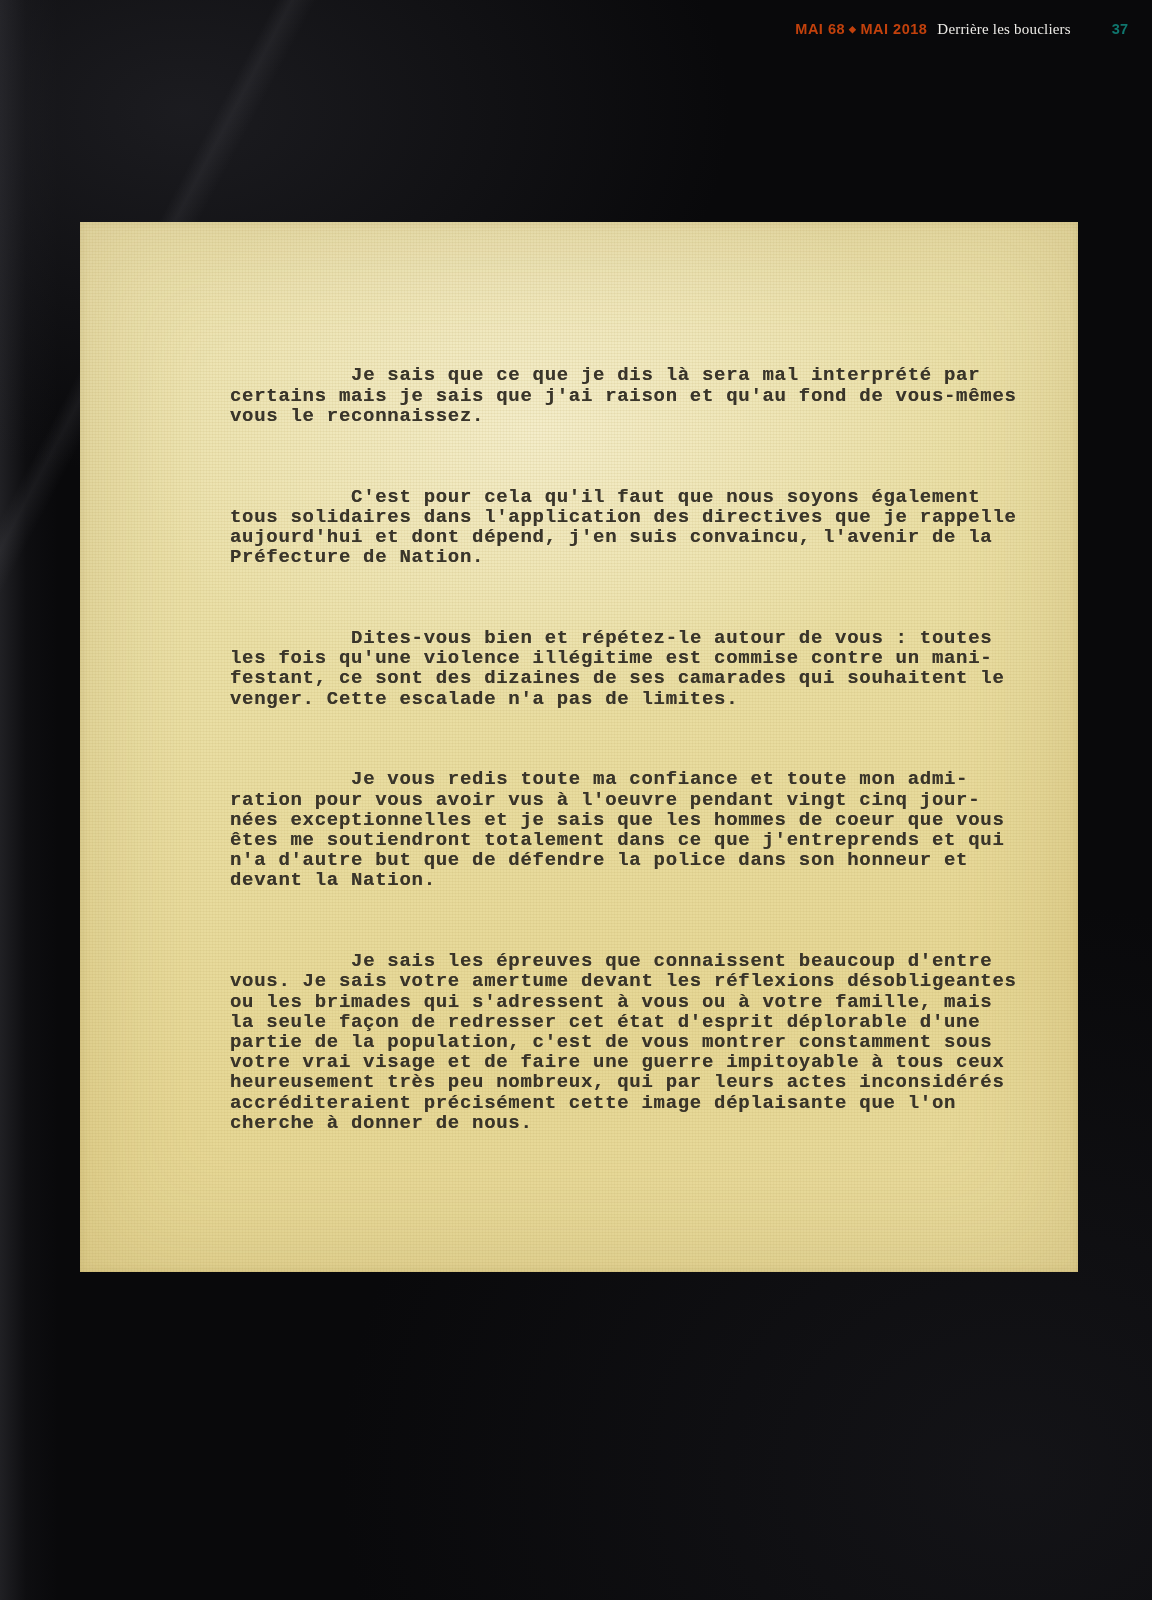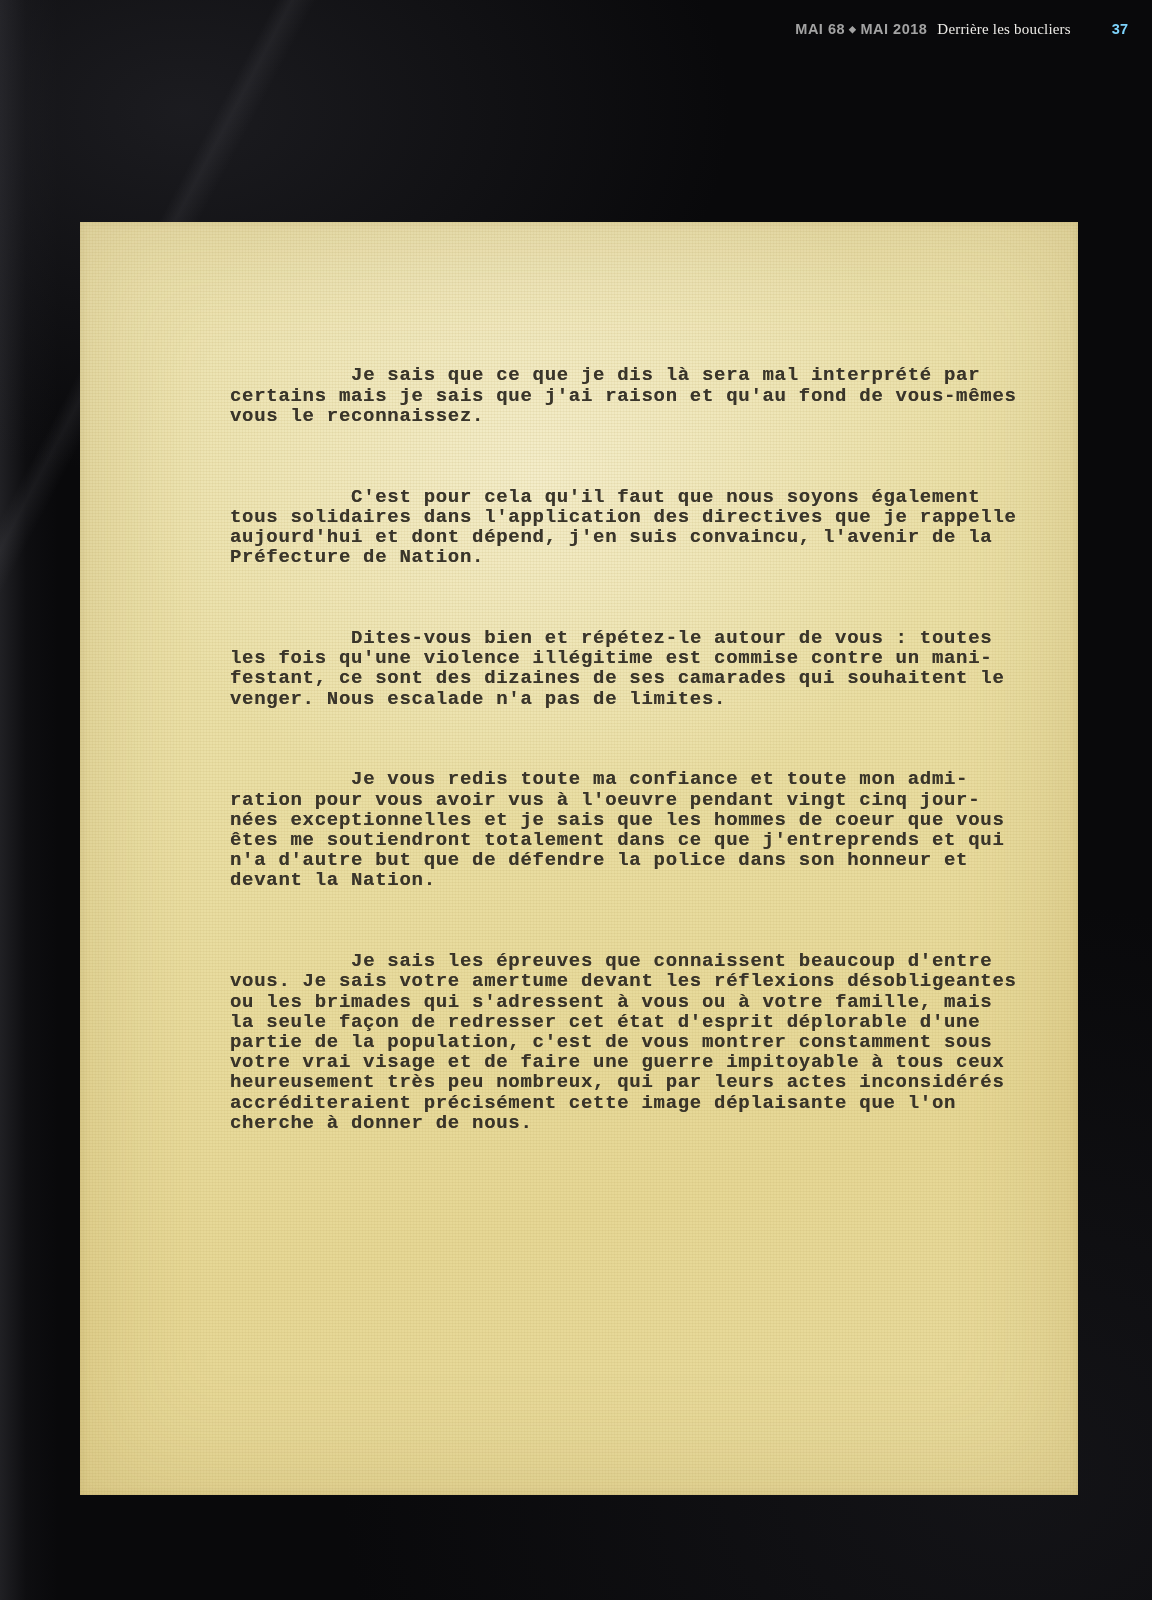--- a/index.html
+++ b/index.html
@@ -15,34 +15,34 @@
   }
 
   
   .page-header {
     position:absolute; top:21px; left:0; right:24px;
     display:flex; justify-content:flex-end; align-items:baseline;
     white-space:nowrap;
   }
   .issue {
     font-weight:700; font-size:14.5px; letter-spacing:0.5px;
-    color:#a3a3a3;
+    color:#c2410c;
   }
   .diamond { font-size:9px; margin:0 4px; position:relative; top:-2px; }
   .section-title {
     font-family:"Liberation Serif", serif; font-weight:400;
     font-size:15px; color:#edebe7; margin-left:10px; letter-spacing:0.2px;
   }
   .page-number {
-    font-weight:700; font-size:14.5px; color:#7dd3fc; margin-left:41px;
+    font-weight:700; font-size:14.5px; color:#0f766e; margin-left:41px;
   }
 
   
   .paper {
-    position:absolute; left:80px; top:222px; width:998px; height:1273px;
+    position:absolute; left:80px; top:222px; width:998px; height:1050px;
     background:
       radial-gradient(ellipse 58% 38% at 46% 20%, rgba(255,252,240,0.45), rgba(255,252,240,0) 72%),
       linear-gradient(168deg, #ece3b2 0%, #eadfa5 40%, #e6d795 74%, #e9dc9f 100%);
     box-shadow:
       inset 0 0 120px rgba(146,116,40,0.22),
       inset 0 0 10px rgba(120,92,30,0.12);
   }
   .paper::before {              
     content:""; position:absolute; inset:0; pointer-events:none;
     background:
@@ -74,21 +74,21 @@
     <p class="para">          Je sais que ce que je dis là sera mal interprété par
 certains mais je sais que j'ai raison et qu'au fond de vous-mêmes
 vous le reconnaissez.</p>
     <p class="para">          C'est pour cela qu'il faut que nous soyons également
 tous solidaires dans l'application des directives que je rappelle
 aujourd'hui et dont dépend, j'en suis convaincu, l'avenir de la
 Préfecture de Nation.</p>
     <p class="para">          Dites-vous bien et répétez-le autour de vous : toutes
 les fois qu'une violence illégitime est commise contre un mani-
 festant, ce sont des dizaines de ses camarades qui souhaitent le
-venger. Nous escalade n'a pas de limites.</p>
+venger. Cette escalade n'a pas de limites.</p>
     <p class="para">          Je vous redis toute ma confiance et toute mon admi-
 ration pour vous avoir vus à l'oeuvre pendant vingt cinq jour-
 nées exceptionnelles et je sais que les hommes de coeur que vous
 êtes me soutiendront totalement dans ce que j'entreprends et qui
 n'a d'autre but que de défendre la police dans son honneur et
 devant la Nation.</p>
     <p class="para">          Je sais les épreuves que connaissent beaucoup d'entre
 vous. Je sais votre amertume devant les réflexions désobligeantes
 ou les brimades qui s'adressent à vous ou à votre famille, mais
 la seule façon de redresser cet état d'esprit déplorable d'une

